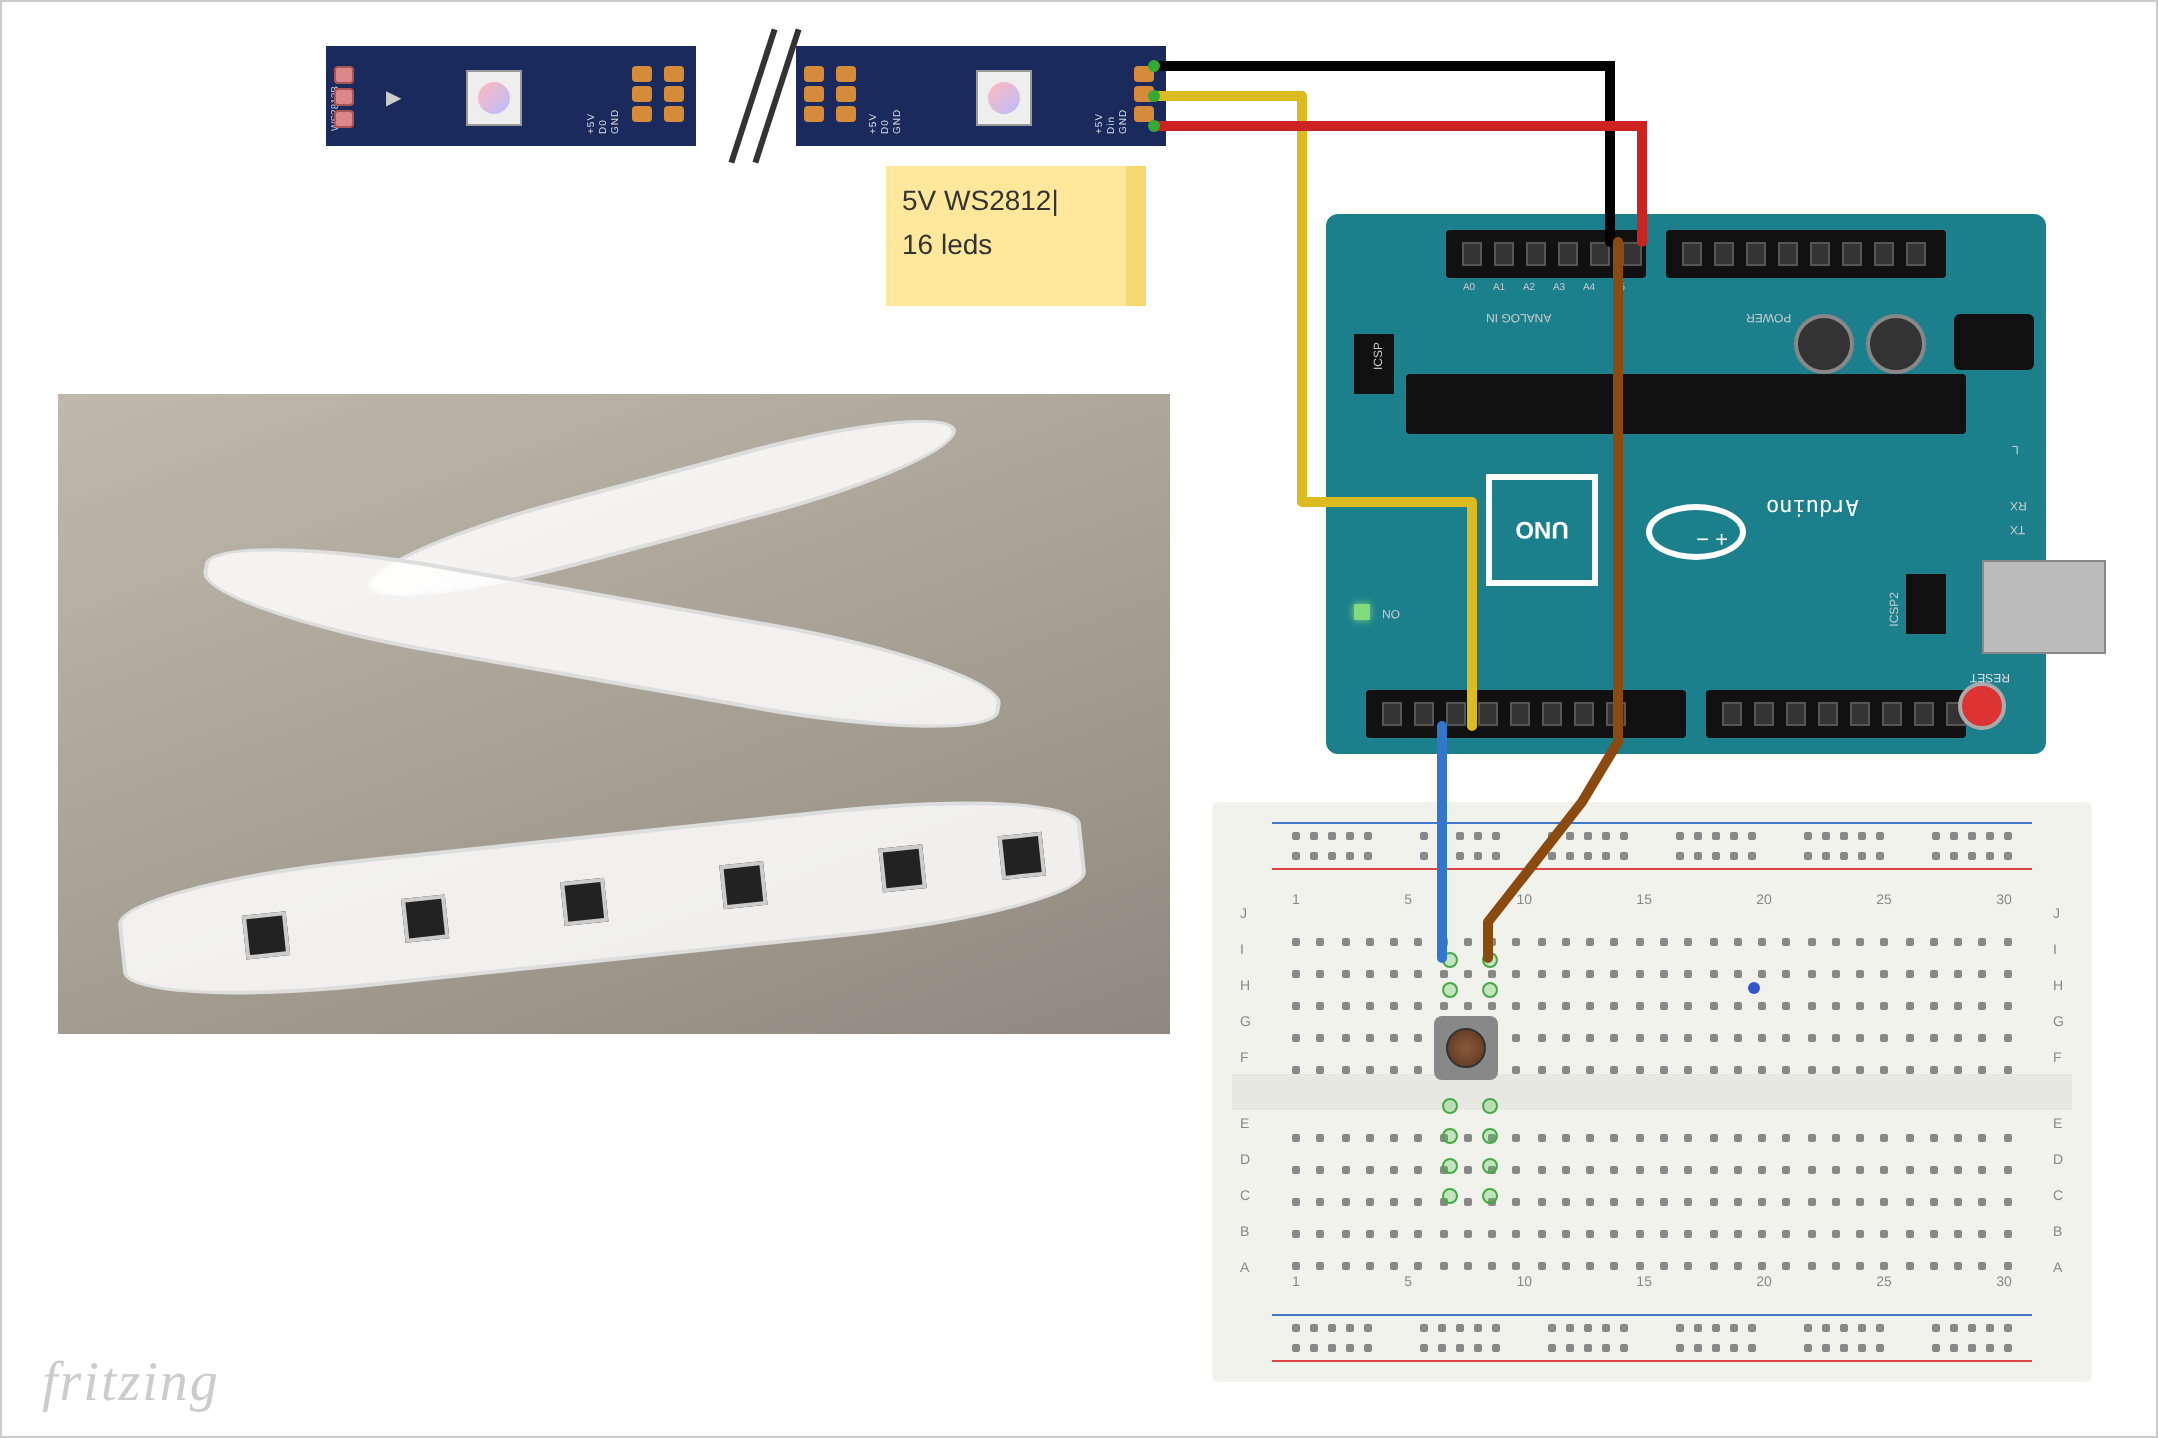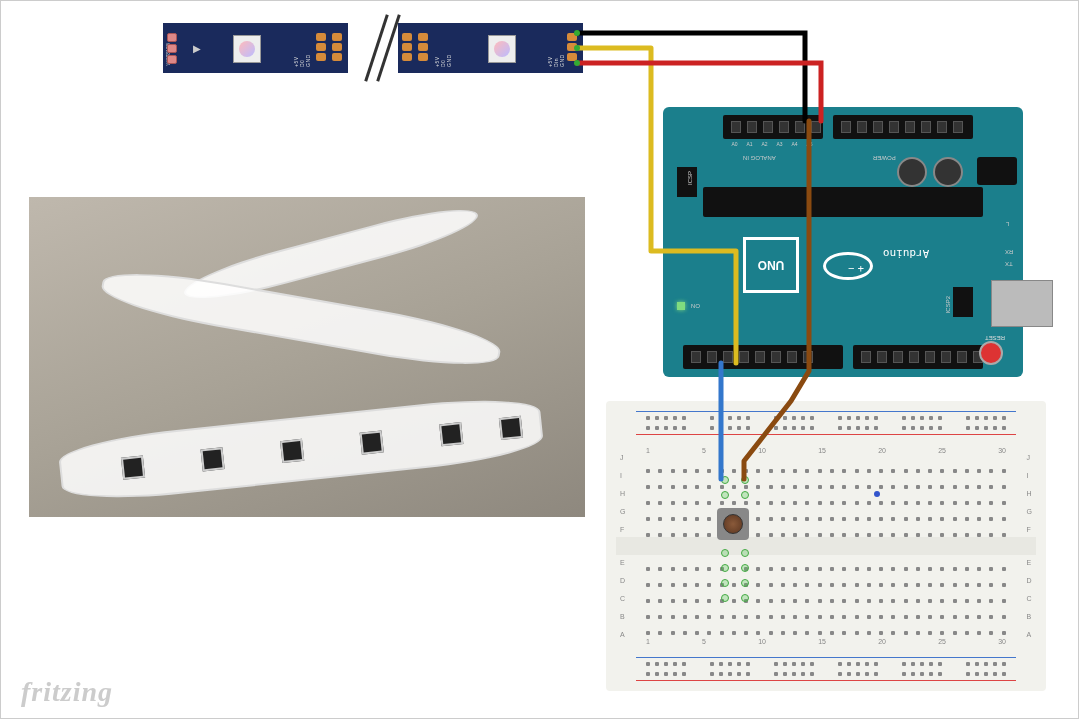--- a/index.html
+++ b/index.html
@@ -438,21 +438,20 @@
   
   .watermark {
     position: absolute;
     bottom: 10px;
     left: 20px;
     font-size: 28px;
     color: #ccc;
     font-family: Georgia, serif;
     font-style: italic;
     letter-spacing: 1px;
-    font-weight: bold;
   }
 </style>
 </head>
 <body>
 
 <div class="canvas">
 
   <div class="led-strip">
     <div class="strip-seg left">
       <div class="strip-name">WS2812B</div>
@@ -506,20 +505,24 @@
         <span>Din</span>
         <span>GND</span>
       </div>
     </div>
   </div>
   <div class="strip-break">
     <div class="slash s1"></div>
       <div class="slash s2"></div>
   </div>
 
+  <div class="sticky">
+    <div>5V WS2812|</div>
+    <div>16 leds</div>
+  </div>
 
   <div class="photo">
     <div class="photo-strip ps3"></div>
     <div class="photo-strip ps2"></div>
     <div class="photo-strip ps1">
       <div class="pchip" style="left:60px;"></div>
       <div class="pchip" style="left:140px;"></div>
       <div class="pchip" style="left:220px;"></div>
       <div class="pchip" style="left:300px;"></div>
       <div class="pchip" style="left:380px;"></div>

